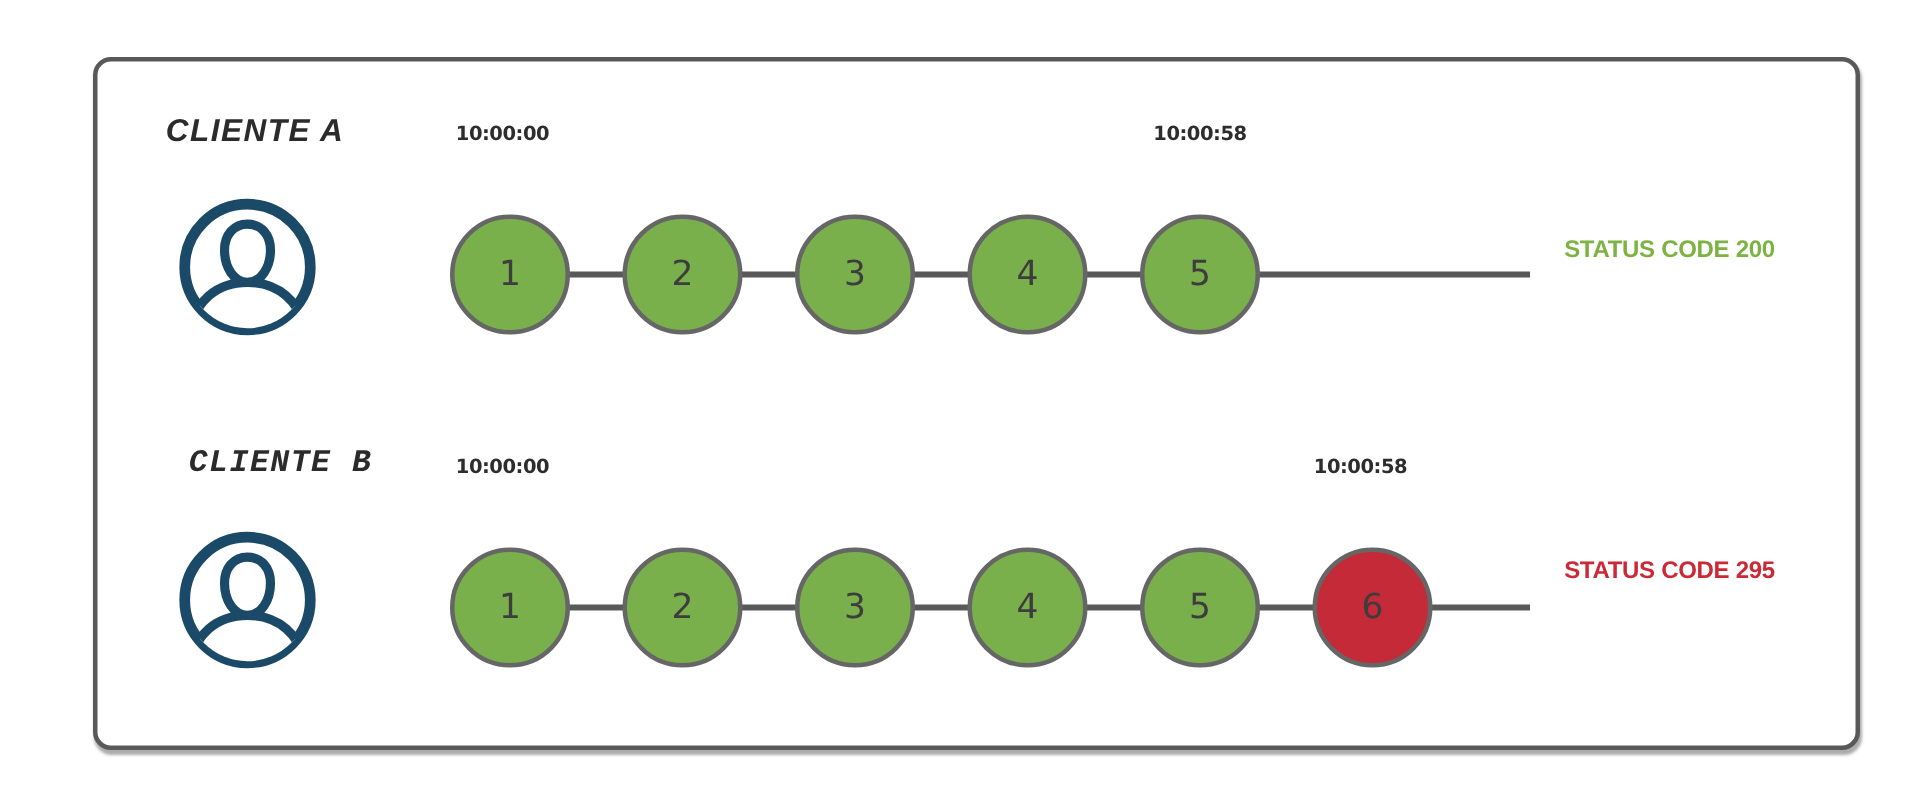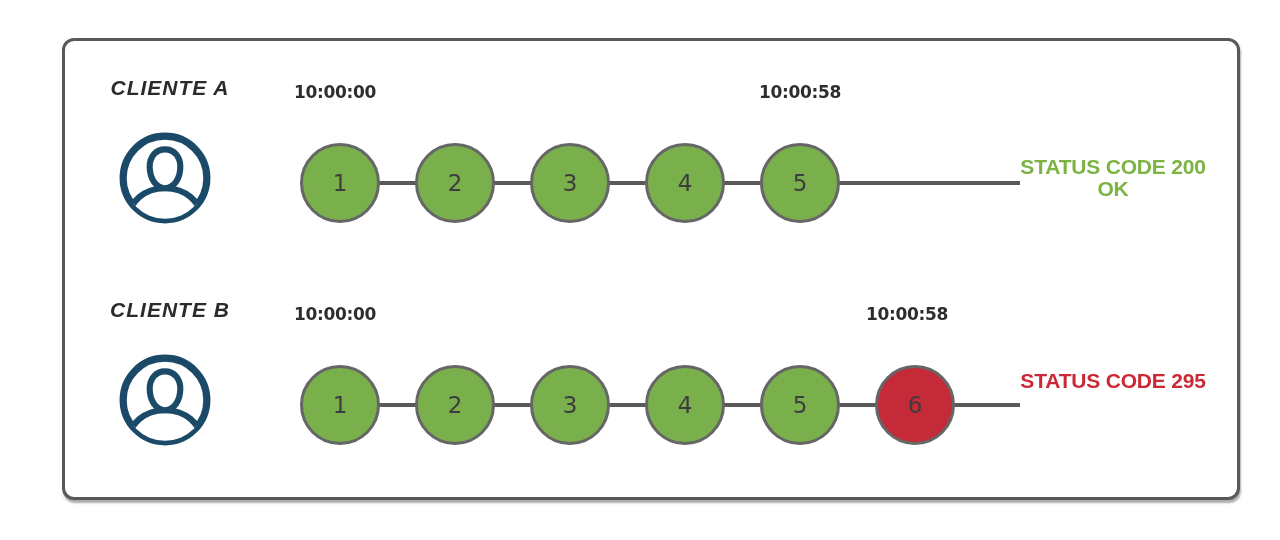--- a/index.html
+++ b/index.html
@@ -37,32 +37,32 @@
     position:absolute;
     width:150px;
     text-align:center;
     font-size:21px;
     font-weight:bold;
     font-style:italic;
     letter-spacing:1px;
     color:var(--label-text);
   }
   .row-a .client-label{left:95px;top:76px;}
-  .row-b .client-label{left:95px;top:298px;}
+  .row-b .client-label{left:112px;top:298px;font-family:Liberation Mono, monospace;}
 
   .avatar{position:absolute;width:98px;height:98px;}
   .row-a .avatar{left:116px;top:129px;}
   .row-b .avatar{left:116px;top:351px;}
 
   .timestamp{
     position:absolute;
     width:130px;
     text-align:center;
     font-family:"DejaVu Sans", sans-serif;
-    font-size:17px;
+    font-size:13px;
     font-weight:bold;
     letter-spacing:-0.3px;
     color:var(--timestamp-text);
   }
   .row-a .ts-start{left:270px;top:82px;}
   .row-a .ts-end{left:735px;top:82px;}
   .row-b .ts-start{left:270px;top:304px;}
   .row-b .ts-end{left:842px;top:304px;}
 
   .timeline-line{
@@ -95,21 +95,21 @@
     color:var(--number);
     flex:0 0 auto;
   }
   .circle.ok{background:var(--circle-ok-fill);}
   .circle.blocked{background:var(--circle-blocked-fill);}
 
   .status{
     position:absolute;
     width:190px;
     text-align:center;
-    font-size:21px;
+    font-size:16px;
     font-weight:bold;
     letter-spacing:-0.2px;
     line-height:22px;
   }
   .status.success{color:var(--success-text);}
   .status.error{color:var(--error-text);}
   .row-a .status{left:1018px;top:156px;}
   .row-b .status{left:1018px;top:370px;}
 </style>
 </head>
@@ -141,21 +141,20 @@
     <div class="circles">
         <div class="circle ok">1</div>
         <div class="circle ok">2</div>
         <div class="circle ok">3</div>
         <div class="circle ok">4</div>
         <div class="circle ok">5</div>
       </div>
 
     <div class="status success">
       <div>STATUS CODE 200</div>
-      <div>OK</div>
     </div>
   </section>
 
   <section class="row-b">
     <div class="client-label">CLIENTE B</div>
 
     <svg class="avatar" viewBox="0 0 96 96">
       <defs>
           <clipPath id="avclipB">
             <circle cx="48" cy="48" r="40"></circle>

